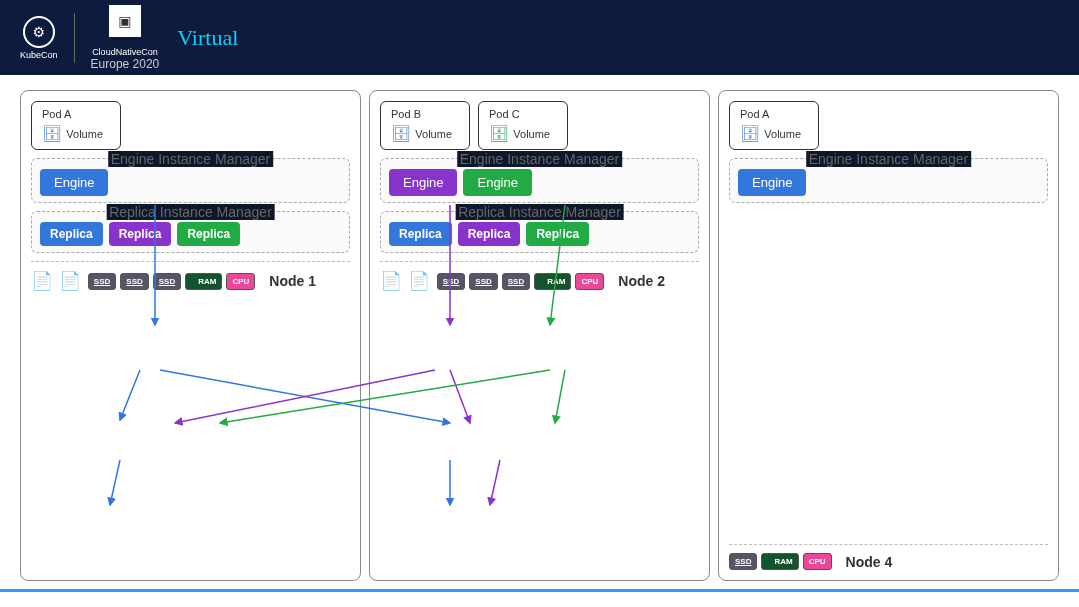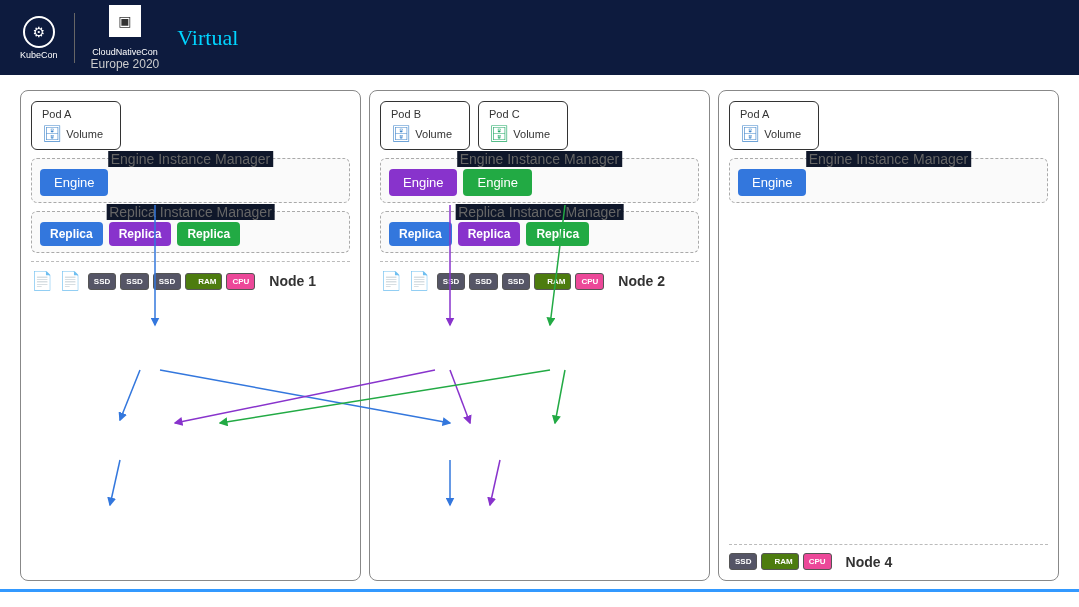--- a/index.html
+++ b/index.html
@@ -211,22 +211,22 @@
       border: 1.5px solid #555;
       border-radius: 3px;
       background: #666;
       color: white;
       font-size: 8px;
       font-weight: bold;
       padding: 3px 5px;
       text-align: center;
       min-width: 28px;
     }
-    .hw-chip.ssd { background: #556; }
-    .hw-chip.ram { background: #4d7c0f; padding-left: 12px; }
+    .hw-chip.ssd { background: #556; text-decoration: underline; }
+    .hw-chip.ram { background: #14532d; padding-left: 12px; }
     .hw-chip.cpu { background: #ec4899; }
 
     .bottom-line {
       height: 3px;
       background: #3399ff;
       margin: 0 -20px;
       margin-top: 8px;
     }
     svg.arrows {
       position: absolute;

